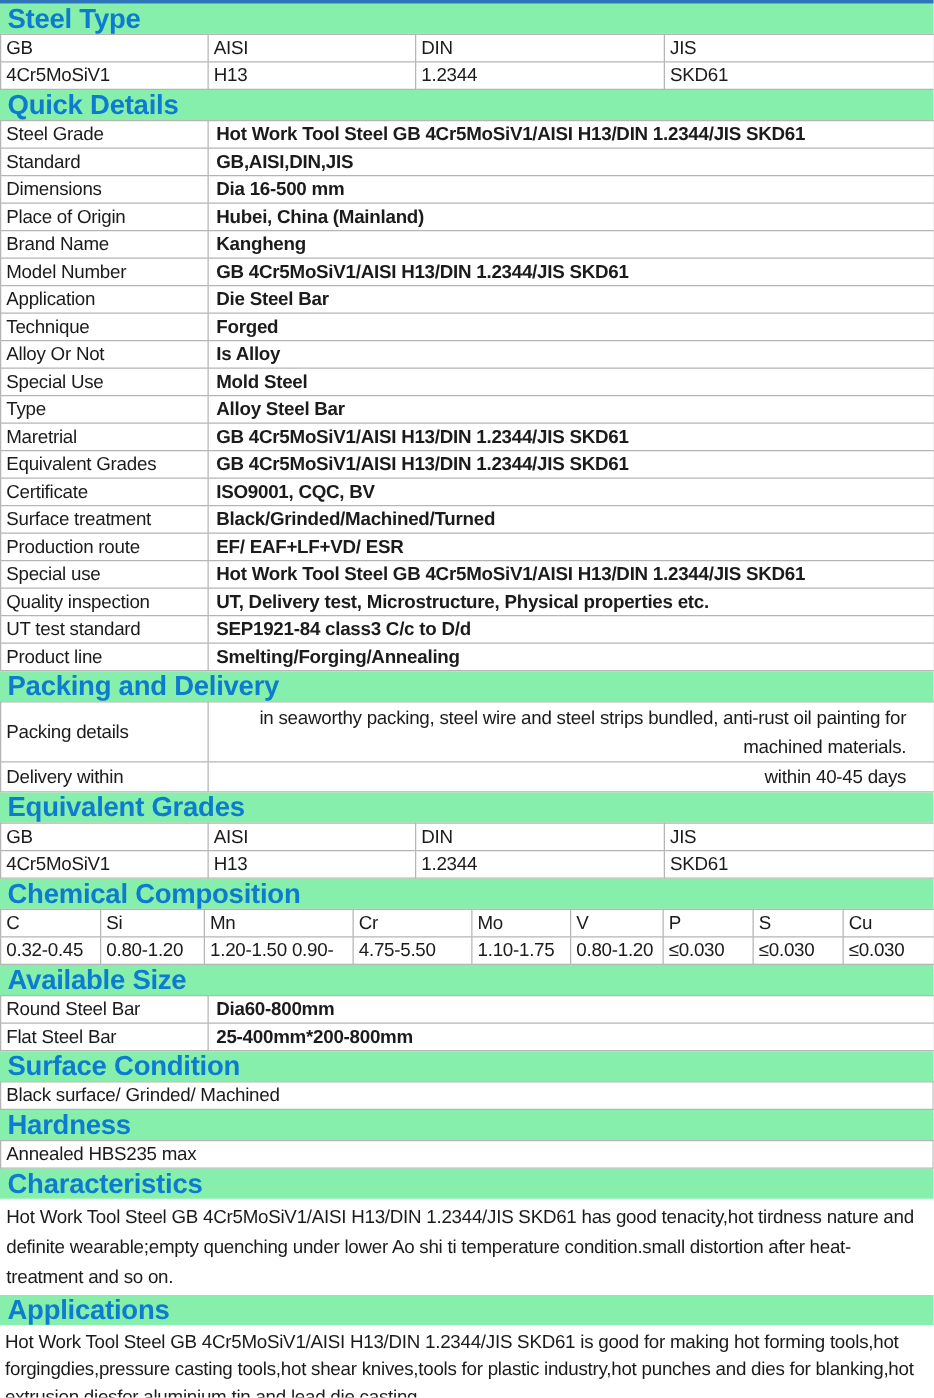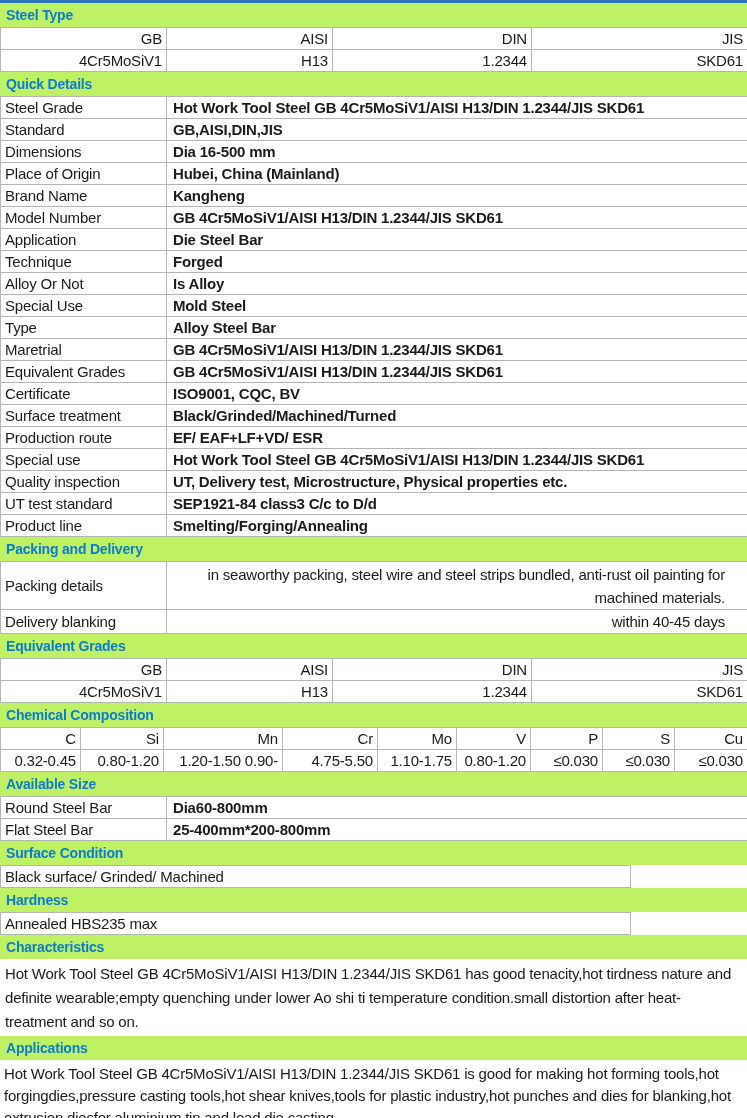--- a/index.html
+++ b/index.html
@@ -3,31 +3,31 @@
 <meta charset="utf-8">
 <style>
   * { margin:0; padding:0; box-sizing:border-box; }
   html,body { background:#ffffff; }
   body {
     width:747px; height:1118px; overflow:hidden;
     font-family:"Liberation Sans", sans-serif; color:#1b1b1b;
   }
   .page { width:747px; border-top:3px solid #2e74b8; }
   .band {
-    background:#bef264; height:24px; line-height:24px;
-    padding-left:6px; font-size:14px; font-weight:bold; color:#0d7bd0;
+    background:#86efac; height:24px; line-height:24px;
+    padding-left:6px; font-size:22px; font-weight:bold; color:#0d7bd0;
     letter-spacing:-0.2px;
   }
-  table { border-collapse:collapse; table-layout:fixed; width:631px; }
+  table { border-collapse:collapse; table-layout:fixed; width:747px; }
   td {
     border:1px solid #b5b5b5; height:22px; font-size:15px;
     padding:0 4px; overflow:hidden; white-space:nowrap;
     letter-spacing:-0.2px;
   }
-  .c td { text-align:right; }
+  .c td { text-align:left; }
   .kv td.k { padding-left:4px; }
   .kv td.v { padding-left:6px;font-weight:bold; }
   td.pack-lbl { vertical-align:middle; }
   td.pack-val { text-align:right; white-space:normal; line-height:23px; padding:0 22px; }
   tr.tall td { height:48px; }
   .fullrow td { padding-left:4px; }
   .para {
     font-size:15px; letter-spacing:-0.2px; padding:3px 5px 2px 5px;
   }
   .para-char { line-height:24px; min-height:74px; }
@@ -163,21 +163,21 @@
     <colgroup>
         <col style="width:166px">
         <col style="width:581px">
       </colgroup>
     <tbody>
         <tr class="tall">
       <td class="pack-lbl">Packing details</td>
       <td class="pack-val">in seaworthy packing, steel wire and steel strips bundled, anti-rust oil painting for machined materials.</td>
     </tr>
     <tr>
-      <td class="pack-lbl">Delivery blanking</td>
+      <td class="pack-lbl">Delivery within</td>
       <td class="pack-val">within 40-45 days</td>
     </tr>
   </tbody>
     </table>
 
   <div class="band">
     <span>Equivalent Grades</span>
   </div>
   <table class="c">
     <colgroup>

